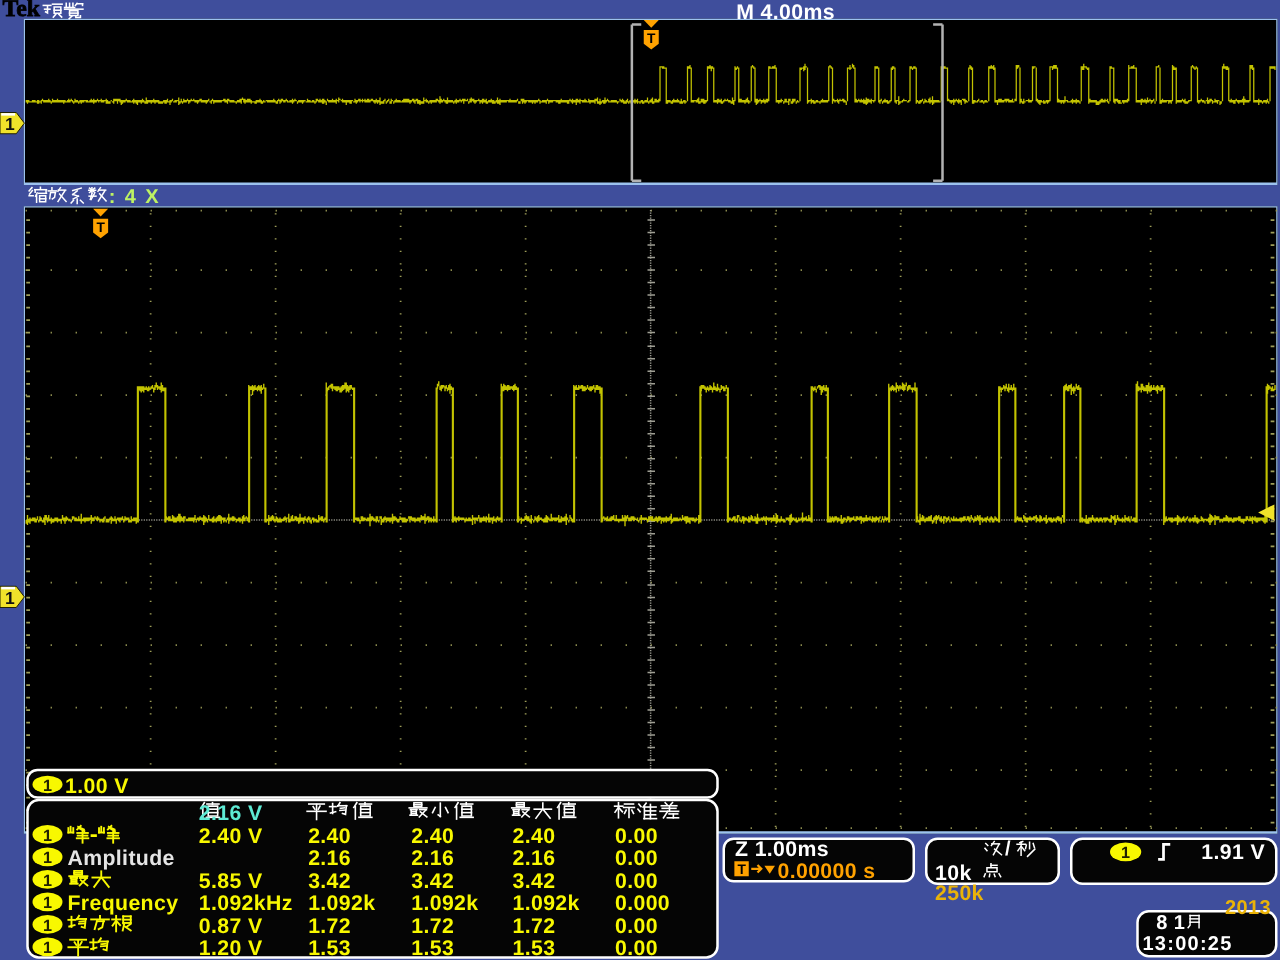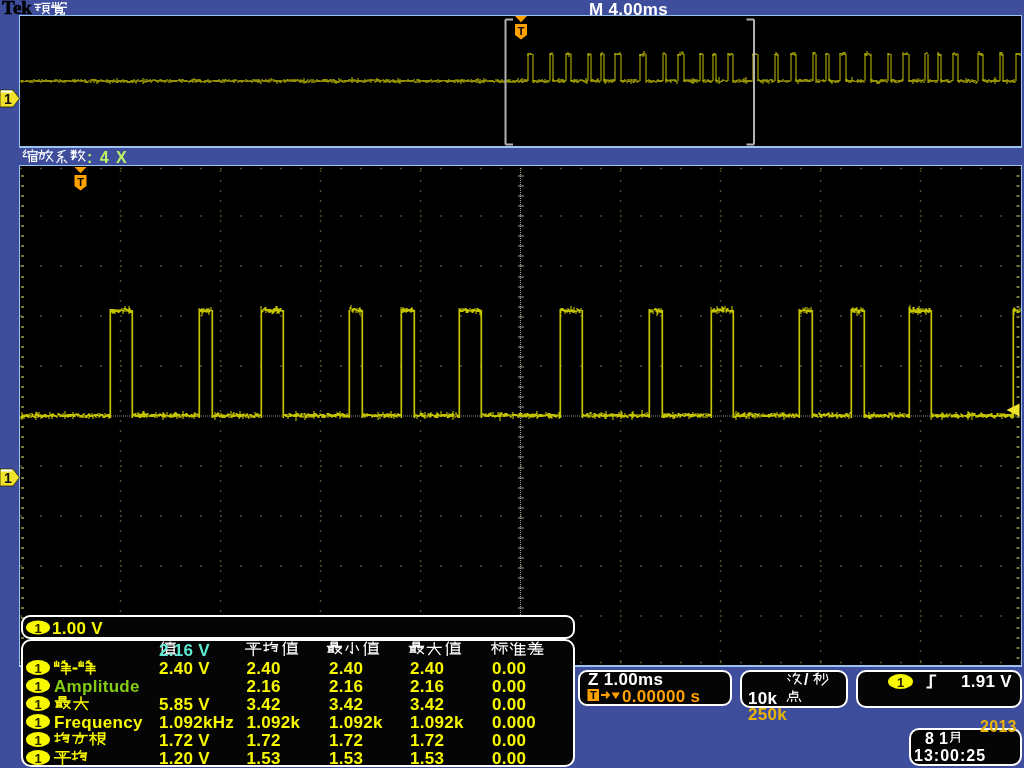--- a/index.html
+++ b/index.html
@@ -333,31 +333,31 @@
     <div style="position:absolute;left:159px;top:695px;color:#f8f800;font:bold 17px 'Liberation Sans',sans-serif;letter-spacing:0.3px;white-space:pre">5.85 V</div>
     <div style="position:absolute;left:246.5px;top:695px;color:#f8f800;font:bold 17px 'Liberation Sans',sans-serif;letter-spacing:0.3px;white-space:pre">3.42</div>
     <div style="position:absolute;left:329px;top:695px;color:#f8f800;font:bold 17px 'Liberation Sans',sans-serif;letter-spacing:0.3px;white-space:pre">3.42</div>
     <div style="position:absolute;left:410px;top:695px;color:#f8f800;font:bold 17px 'Liberation Sans',sans-serif;letter-spacing:0.3px;white-space:pre">3.42</div>
     <div style="position:absolute;left:492px;top:695px;color:#f8f800;font:bold 17px 'Liberation Sans',sans-serif;letter-spacing:0.3px;white-space:pre">0.00</div>
     <div style="position:absolute;left:159px;top:713px;color:#f8f800;font:bold 17px 'Liberation Sans',sans-serif;letter-spacing:0.3px;white-space:pre">1.092kHz</div>
     <div style="position:absolute;left:246.5px;top:713px;color:#f8f800;font:bold 17px 'Liberation Sans',sans-serif;letter-spacing:0.3px;white-space:pre">1.092k</div>
     <div style="position:absolute;left:329px;top:713px;color:#f8f800;font:bold 17px 'Liberation Sans',sans-serif;letter-spacing:0.3px;white-space:pre">1.092k</div>
     <div style="position:absolute;left:410px;top:713px;color:#f8f800;font:bold 17px 'Liberation Sans',sans-serif;letter-spacing:0.3px;white-space:pre">1.092k</div>
     <div style="position:absolute;left:492px;top:713px;color:#f8f800;font:bold 17px 'Liberation Sans',sans-serif;letter-spacing:0.3px;white-space:pre">0.000</div>
-    <div style="position:absolute;left:159px;top:731px;color:#f8f800;font:bold 17px 'Liberation Sans',sans-serif;letter-spacing:0.3px;white-space:pre">1.72 V</div>
+    <div style="position:absolute;left:159px;top:731px;color:#f8f800;font:bold 17px 'Liberation Sans',sans-serif;letter-spacing:0.3px;white-space:pre">0.87 V</div>
     <div style="position:absolute;left:246.5px;top:731px;color:#f8f800;font:bold 17px 'Liberation Sans',sans-serif;letter-spacing:0.3px;white-space:pre">1.72</div>
     <div style="position:absolute;left:329px;top:731px;color:#f8f800;font:bold 17px 'Liberation Sans',sans-serif;letter-spacing:0.3px;white-space:pre">1.72</div>
     <div style="position:absolute;left:410px;top:731px;color:#f8f800;font:bold 17px 'Liberation Sans',sans-serif;letter-spacing:0.3px;white-space:pre">1.72</div>
     <div style="position:absolute;left:492px;top:731px;color:#f8f800;font:bold 17px 'Liberation Sans',sans-serif;letter-spacing:0.3px;white-space:pre">0.00</div>
     <div style="position:absolute;left:159px;top:749px;color:#f8f800;font:bold 17px 'Liberation Sans',sans-serif;letter-spacing:0.3px;white-space:pre">1.20 V</div>
     <div style="position:absolute;left:246.5px;top:749px;color:#f8f800;font:bold 17px 'Liberation Sans',sans-serif;letter-spacing:0.3px;white-space:pre">1.53</div>
     <div style="position:absolute;left:329px;top:749px;color:#f8f800;font:bold 17px 'Liberation Sans',sans-serif;letter-spacing:0.3px;white-space:pre">1.53</div>
     <div style="position:absolute;left:410px;top:749px;color:#f8f800;font:bold 17px 'Liberation Sans',sans-serif;letter-spacing:0.3px;white-space:pre">1.53</div>
     <div style="position:absolute;left:492px;top:749px;color:#f8f800;font:bold 17px 'Liberation Sans',sans-serif;letter-spacing:0.3px;white-space:pre">0.00</div>
-    <div style="position:absolute;left:54px;top:676.5px;color:#84cc16;font:bold 17px 'Liberation Sans',sans-serif;letter-spacing:0.3px;white-space:pre">Amplitude</div>
+    <div style="position:absolute;left:54px;top:676.5px;color:#e5e5e5;font:bold 17px 'Liberation Sans',sans-serif;letter-spacing:0.3px;white-space:pre">Amplitude</div>
     <div style="position:absolute;left:54px;top:713px;color:#f8f800;font:bold 17px 'Liberation Sans',sans-serif;letter-spacing:0.3px;white-space:pre">Frequency</div>
     <div style="position:absolute;left:588px;top:670px;color:#fff;font:bold 17px 'Liberation Sans',sans-serif;letter-spacing:0.3px;white-space:pre">Z 1.00ms</div>
     <div style="position:absolute;left:622px;top:687px;color:#ffa200;font:bold 17px 'Liberation Sans',sans-serif;letter-spacing:0.3px;white-space:pre">0.00000 s</div>
     <div style="position:absolute;left:748px;top:705px;color:#eab308;font:bold 17px 'Liberation Sans',sans-serif;letter-spacing:0.3px;white-space:pre">250k</div>
     <div style="position:absolute;left:804px;top:671px;color:#fff;font:bold 16px 'Liberation Sans',sans-serif;letter-spacing:0.3px;white-space:pre">/</div>
     <div style="position:absolute;left:748px;top:689px;color:#fff;font:bold 17px 'Liberation Sans',sans-serif;letter-spacing:0.3px;white-space:pre">10k</div>
     <div style="position:absolute;left:961px;top:672px;color:#fff;font:bold 17px 'Liberation Sans',sans-serif;letter-spacing:0.3px;white-space:pre">1.91 V</div>
     <div style="position:absolute;left:925px;top:730px;color:#fff;font:bold 16px 'Liberation Sans',sans-serif;letter-spacing:0.3px;white-space:pre">8 1</div>
     <div style="position:absolute;left:980px;top:718px;color:#eab308;font:bold 16px 'Liberation Sans',sans-serif;letter-spacing:0.3px;white-space:pre">2013</div>
     <div style="position:absolute;left:914px;top:747px;color:#fff;font:bold 16px 'Liberation Sans',sans-serif;letter-spacing:1px;white-space:pre">13:00:25</div>

